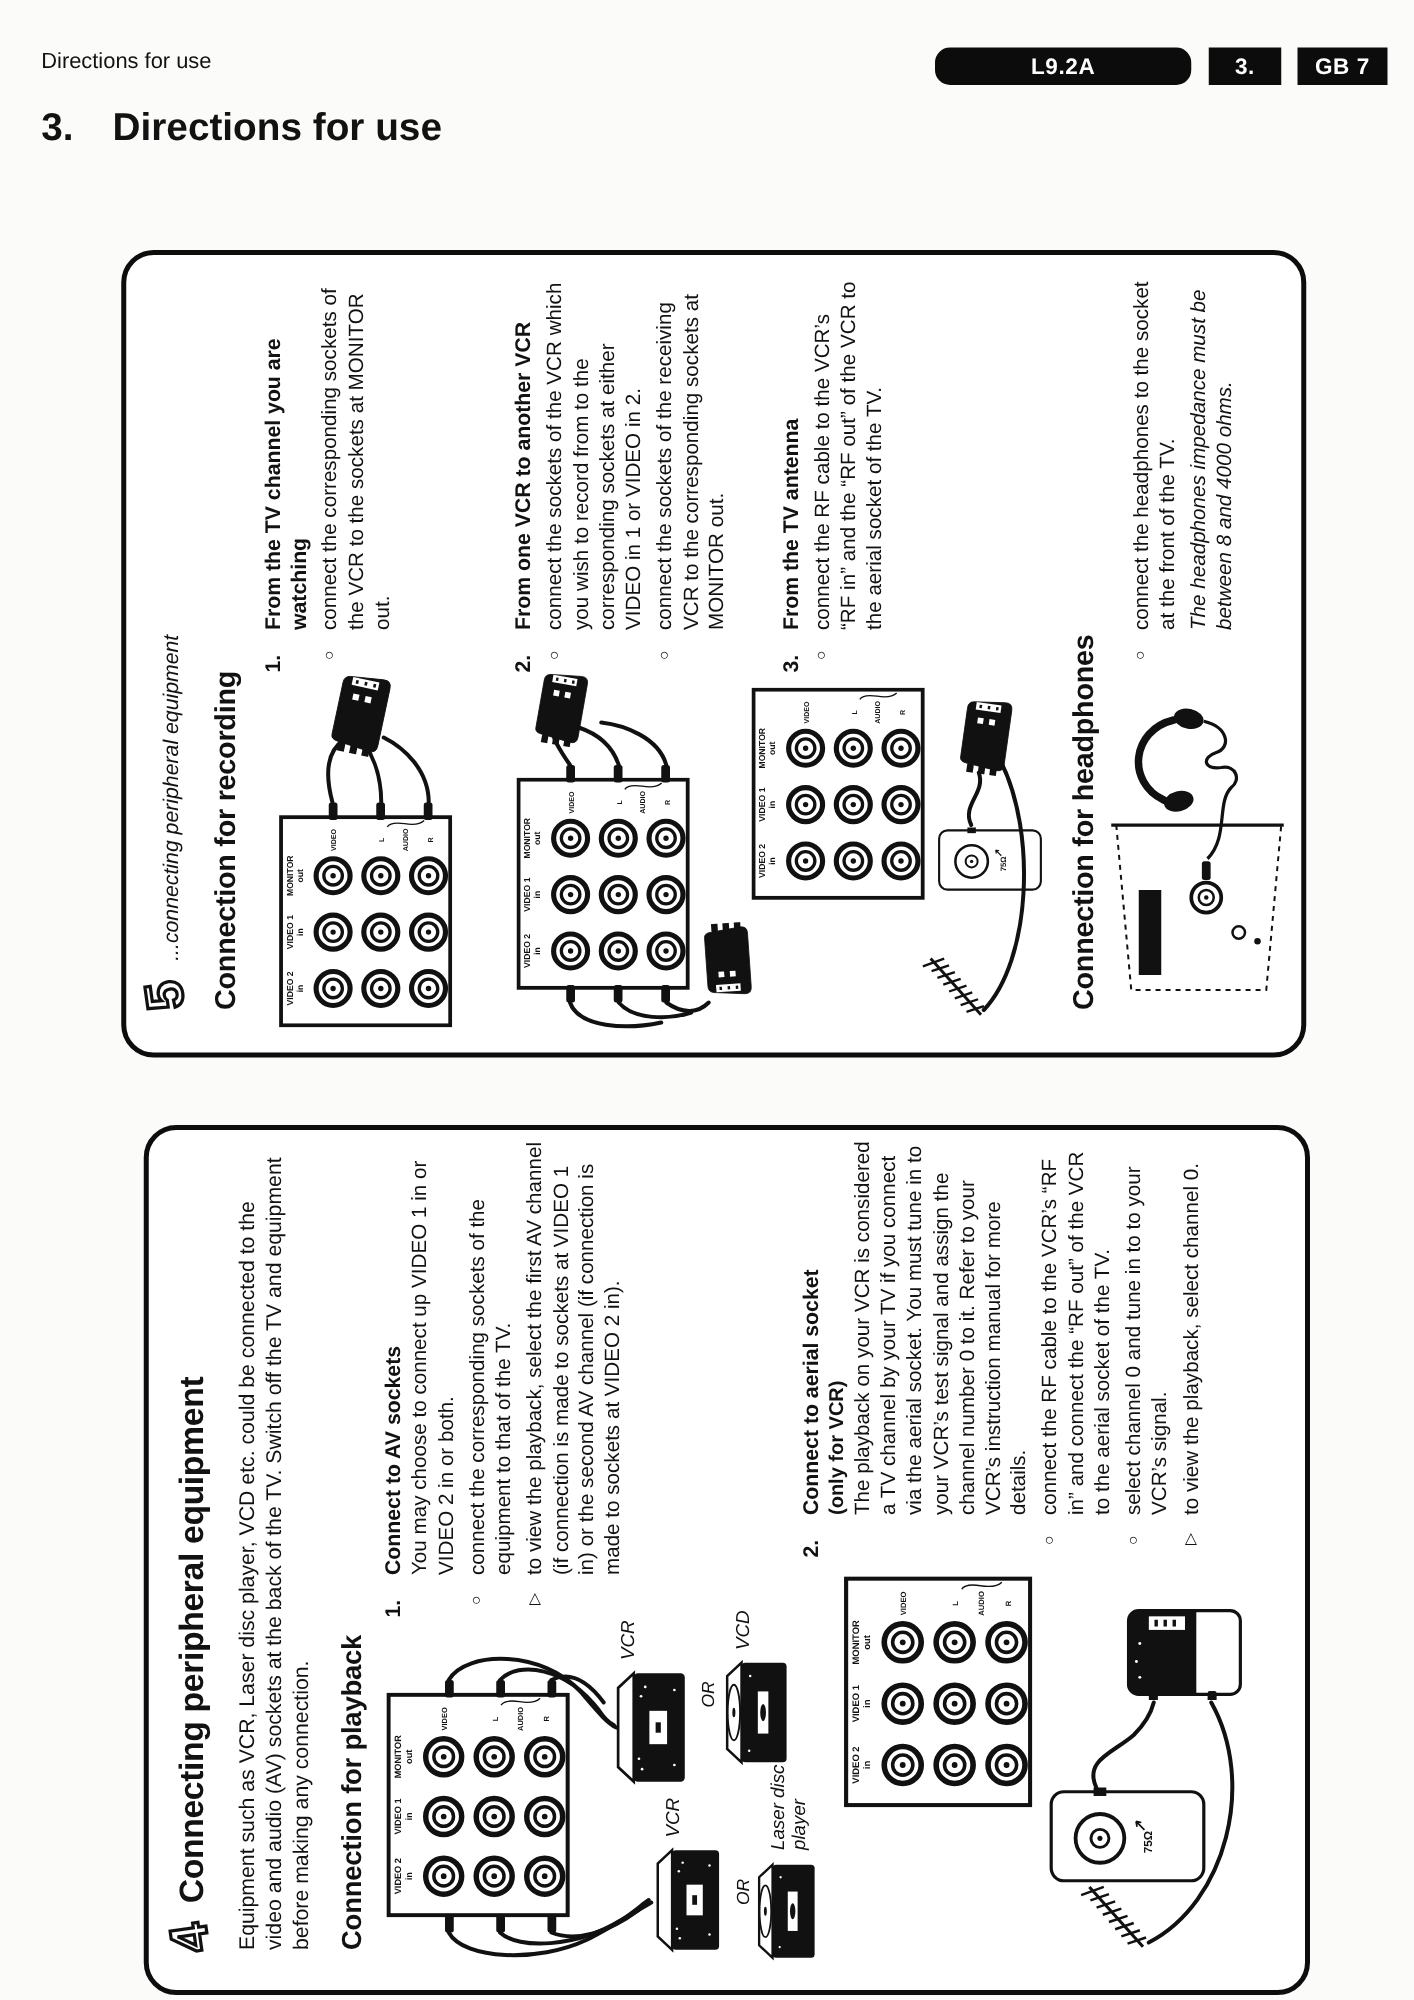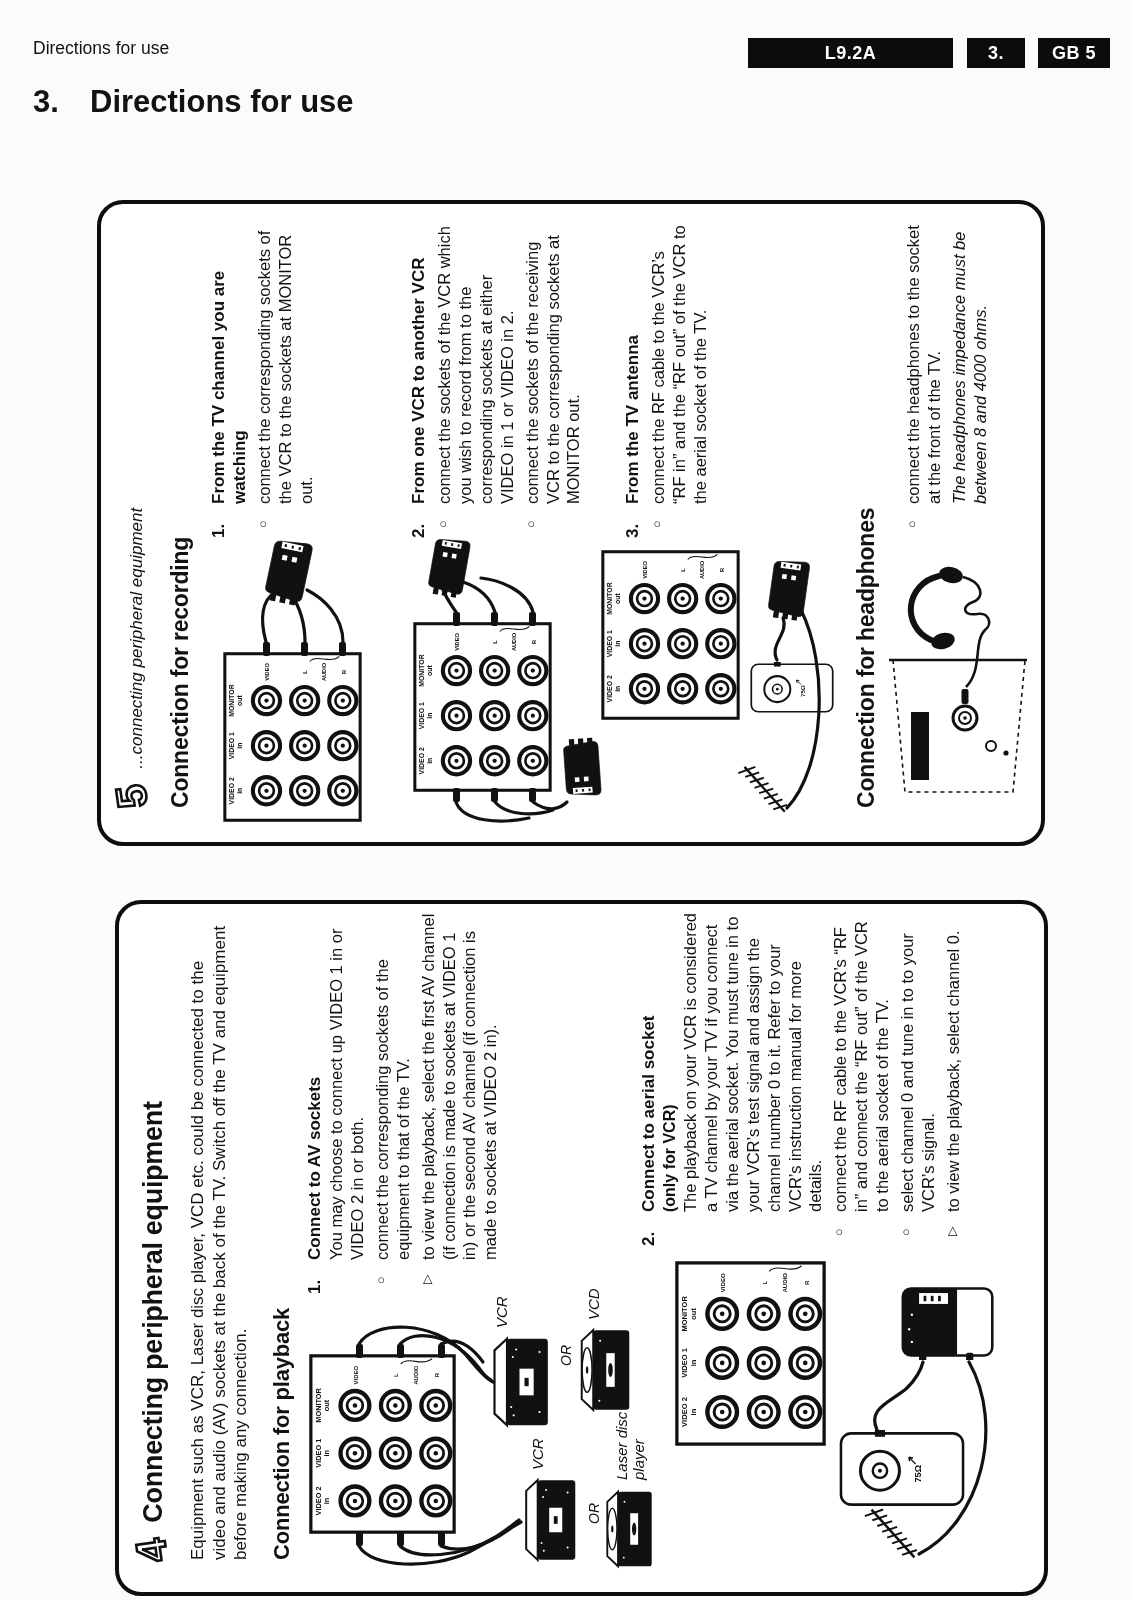--- a/index.html
+++ b/index.html
@@ -1,21 +1,21 @@
 <!DOCTYPE html>
 <html><head>
 <meta charset="utf-8">
 <style>
   html,body{margin:0;padding:0;}
   body{width:1131px;height:1600px;background:#fbfbfa;font-family:"Liberation Sans",sans-serif;color:#121212;position:relative;overflow:hidden;}
   .abs{position:absolute;}
   
   .header-label{left:33px;top:38px;font-size:17.5px;}
   .badge{background:#0c0c0c;color:#fff;font-weight:bold;font-size:18px;display:flex;align-items:center;justify-content:center;letter-spacing:.5px;}
-  #badge-model{left:748px;top:38px;width:205px;height:30px;}
+  #badge-model{left:748px;top:38px;width:205px;height:30px;border-radius:12px;}
   #badge-section{left:967px;top:38px;width:58px;height:30px;}
   #badge-lang{left:1038px;top:38px;width:72px;height:30px;}
   .doc-title{left:33px;top:84px;font-size:31px;font-weight:bold;display:flex;}
   .doc-title .num{width:57px;}
   
   .panel-box{border:4px solid #0d0d0d;border-radius:26px;background:#fff;}
   #box-recording{left:97px;top:200px;width:940px;height:638px;}
   #box-peripheral{left:115px;top:900px;width:925px;height:688px;}
   .rot{position:absolute;left:0;top:0;transform-origin:0 0;transform:rotate(-90deg) translateX(-100%);}
   #rot-recording{width:630px;height:932px;}
@@ -144,21 +144,21 @@
       <rect x="84" y="44" width="9" height="12" fill="#111"></rect>
       <text x="30" y="99" font-size="11" font-weight="bold">75Ω</text>
       <path d="M52,92 L60,84 M60,84 l-5,1 M60,84 l-1,5" stroke="#111" stroke-width="1.6" fill="none"></path>
     </symbol>
   </defs>
 </svg>
 
 <div class="abs header-label">Directions for use</div>
 <div class="abs badge" id="badge-model">L9.2A</div>
 <div class="abs badge" id="badge-section">3.</div>
-<div class="abs badge" id="badge-lang">GB 5</div>
+<div class="abs badge" id="badge-lang">GB 7</div>
 <div class="abs doc-title">
   <span class="num">3.</span>
   <span>Directions for use</span>
 </div>
 
 <div class="abs panel-box" id="box-recording">
   <div class="rot" id="rot-recording">
 
     <div class="abs chapter-line" style="left:26px;top:12px;">
       <span class="chapter-num">5</span>

